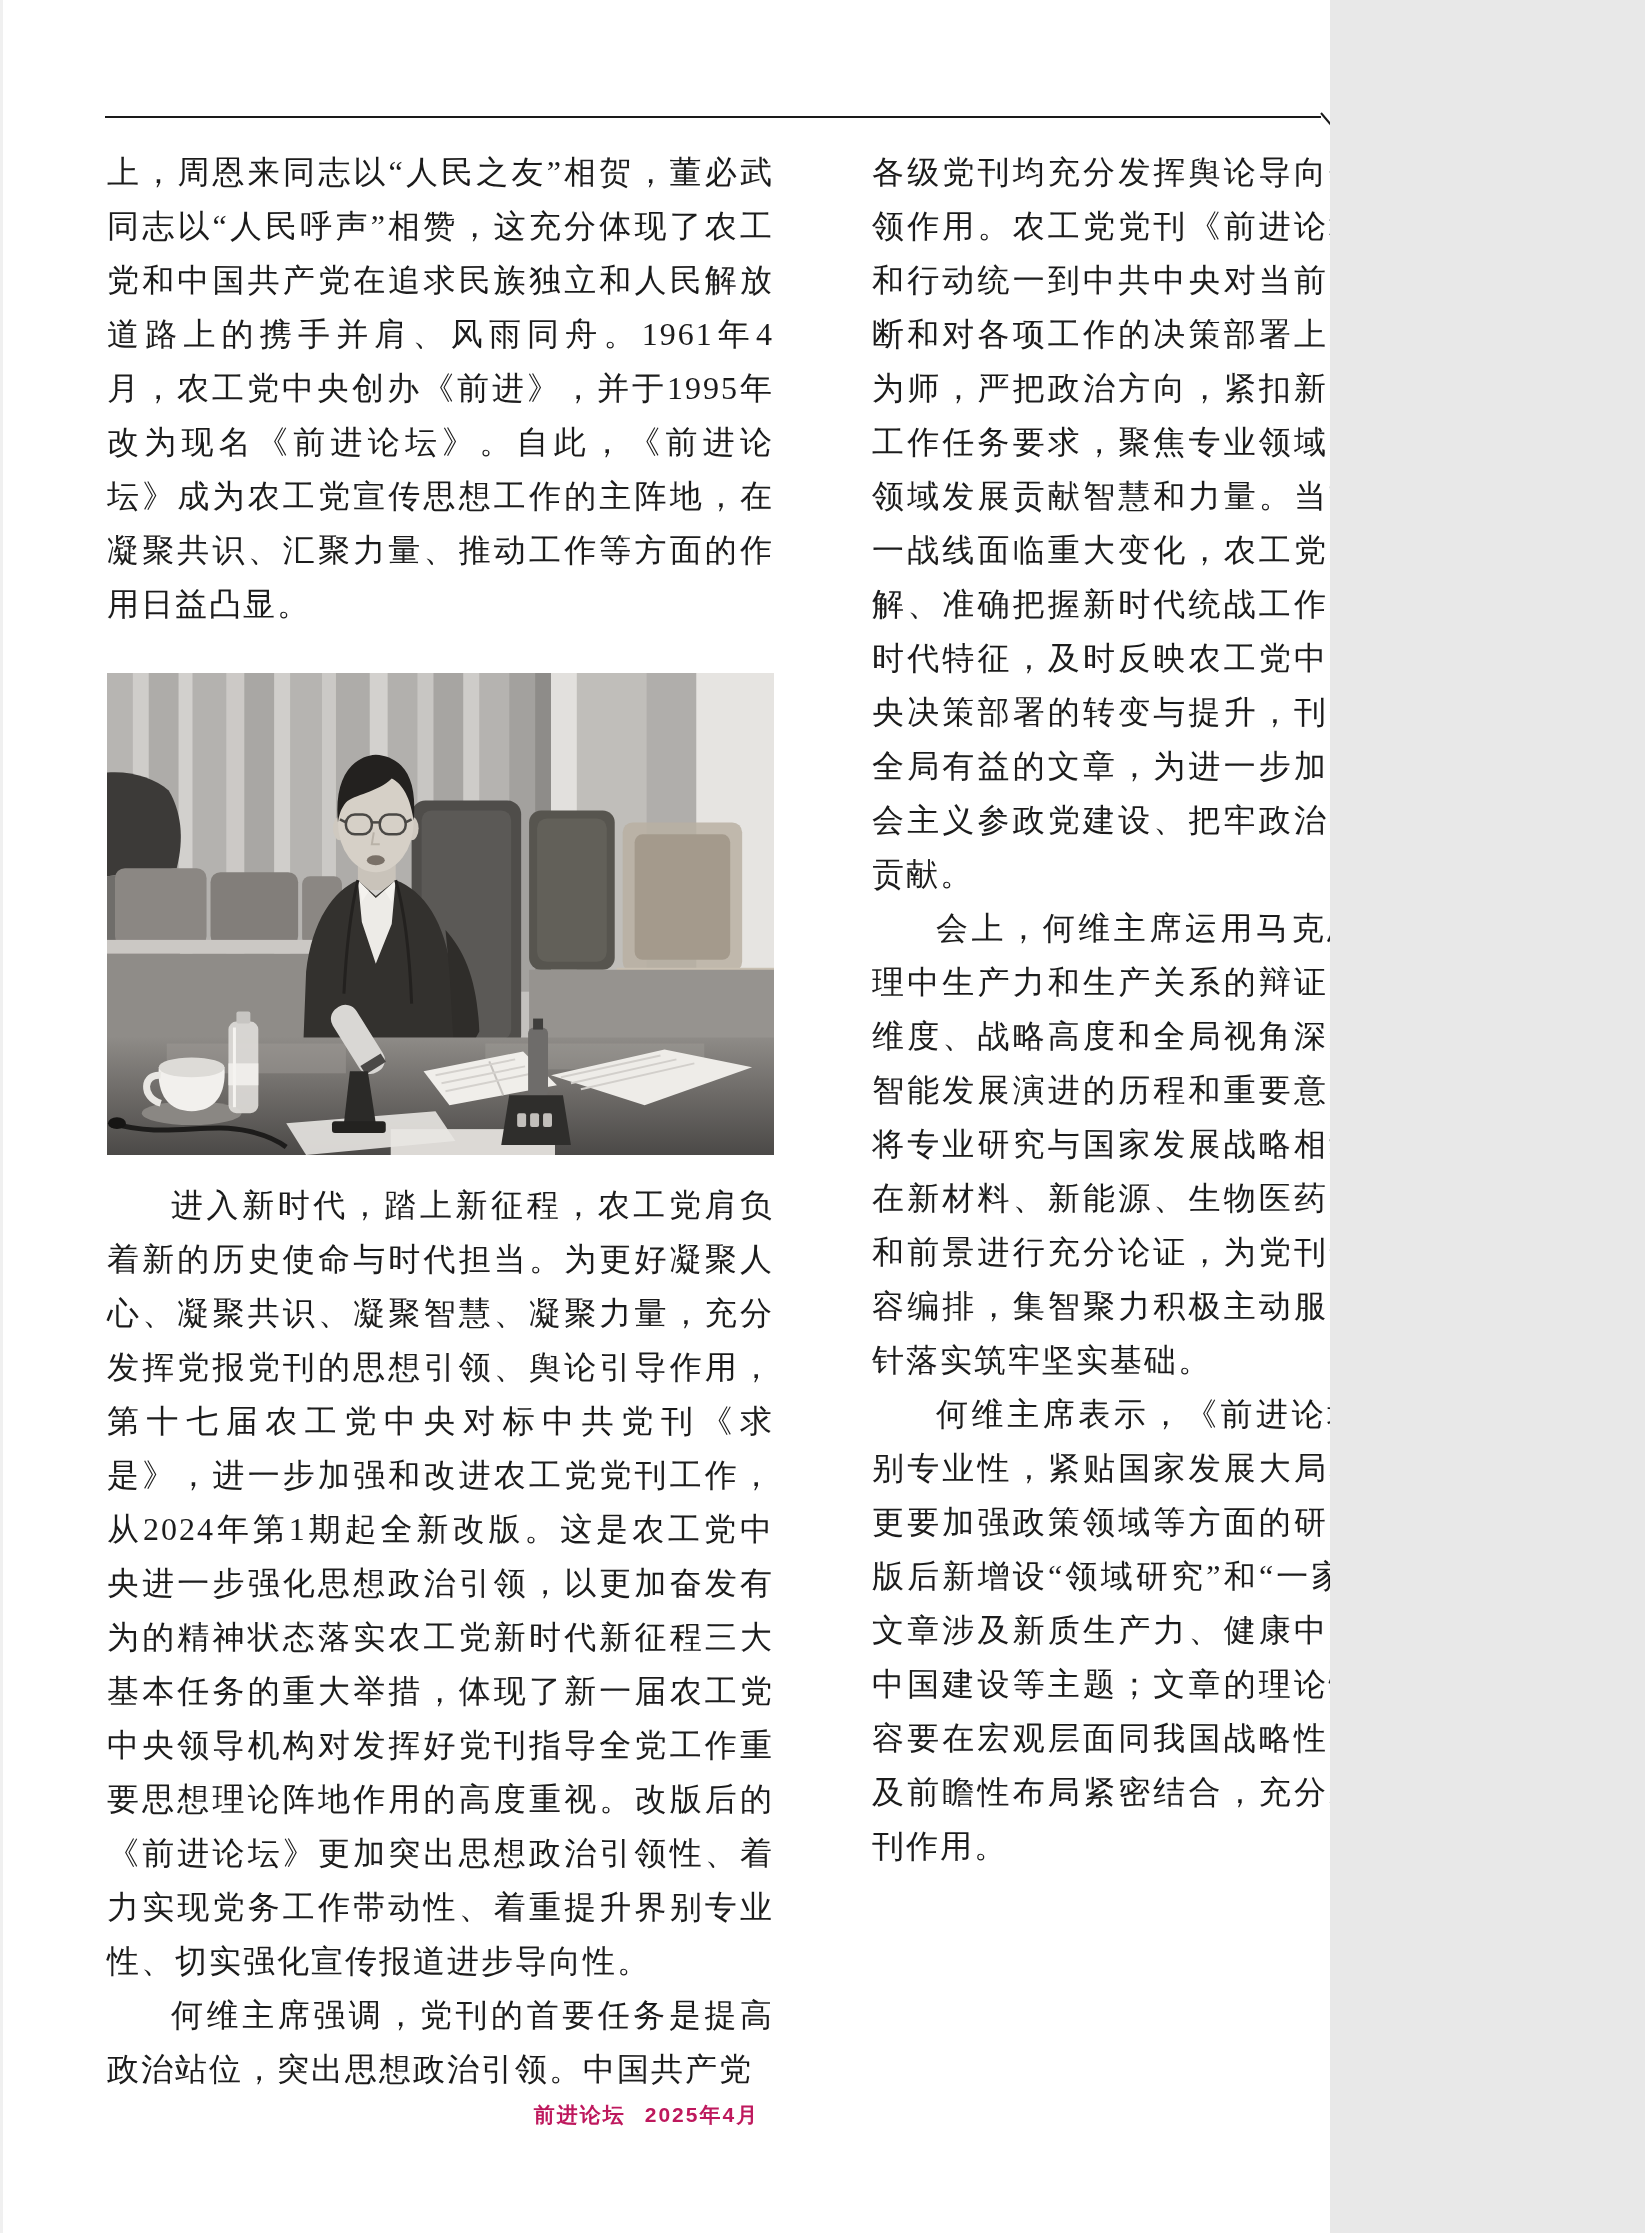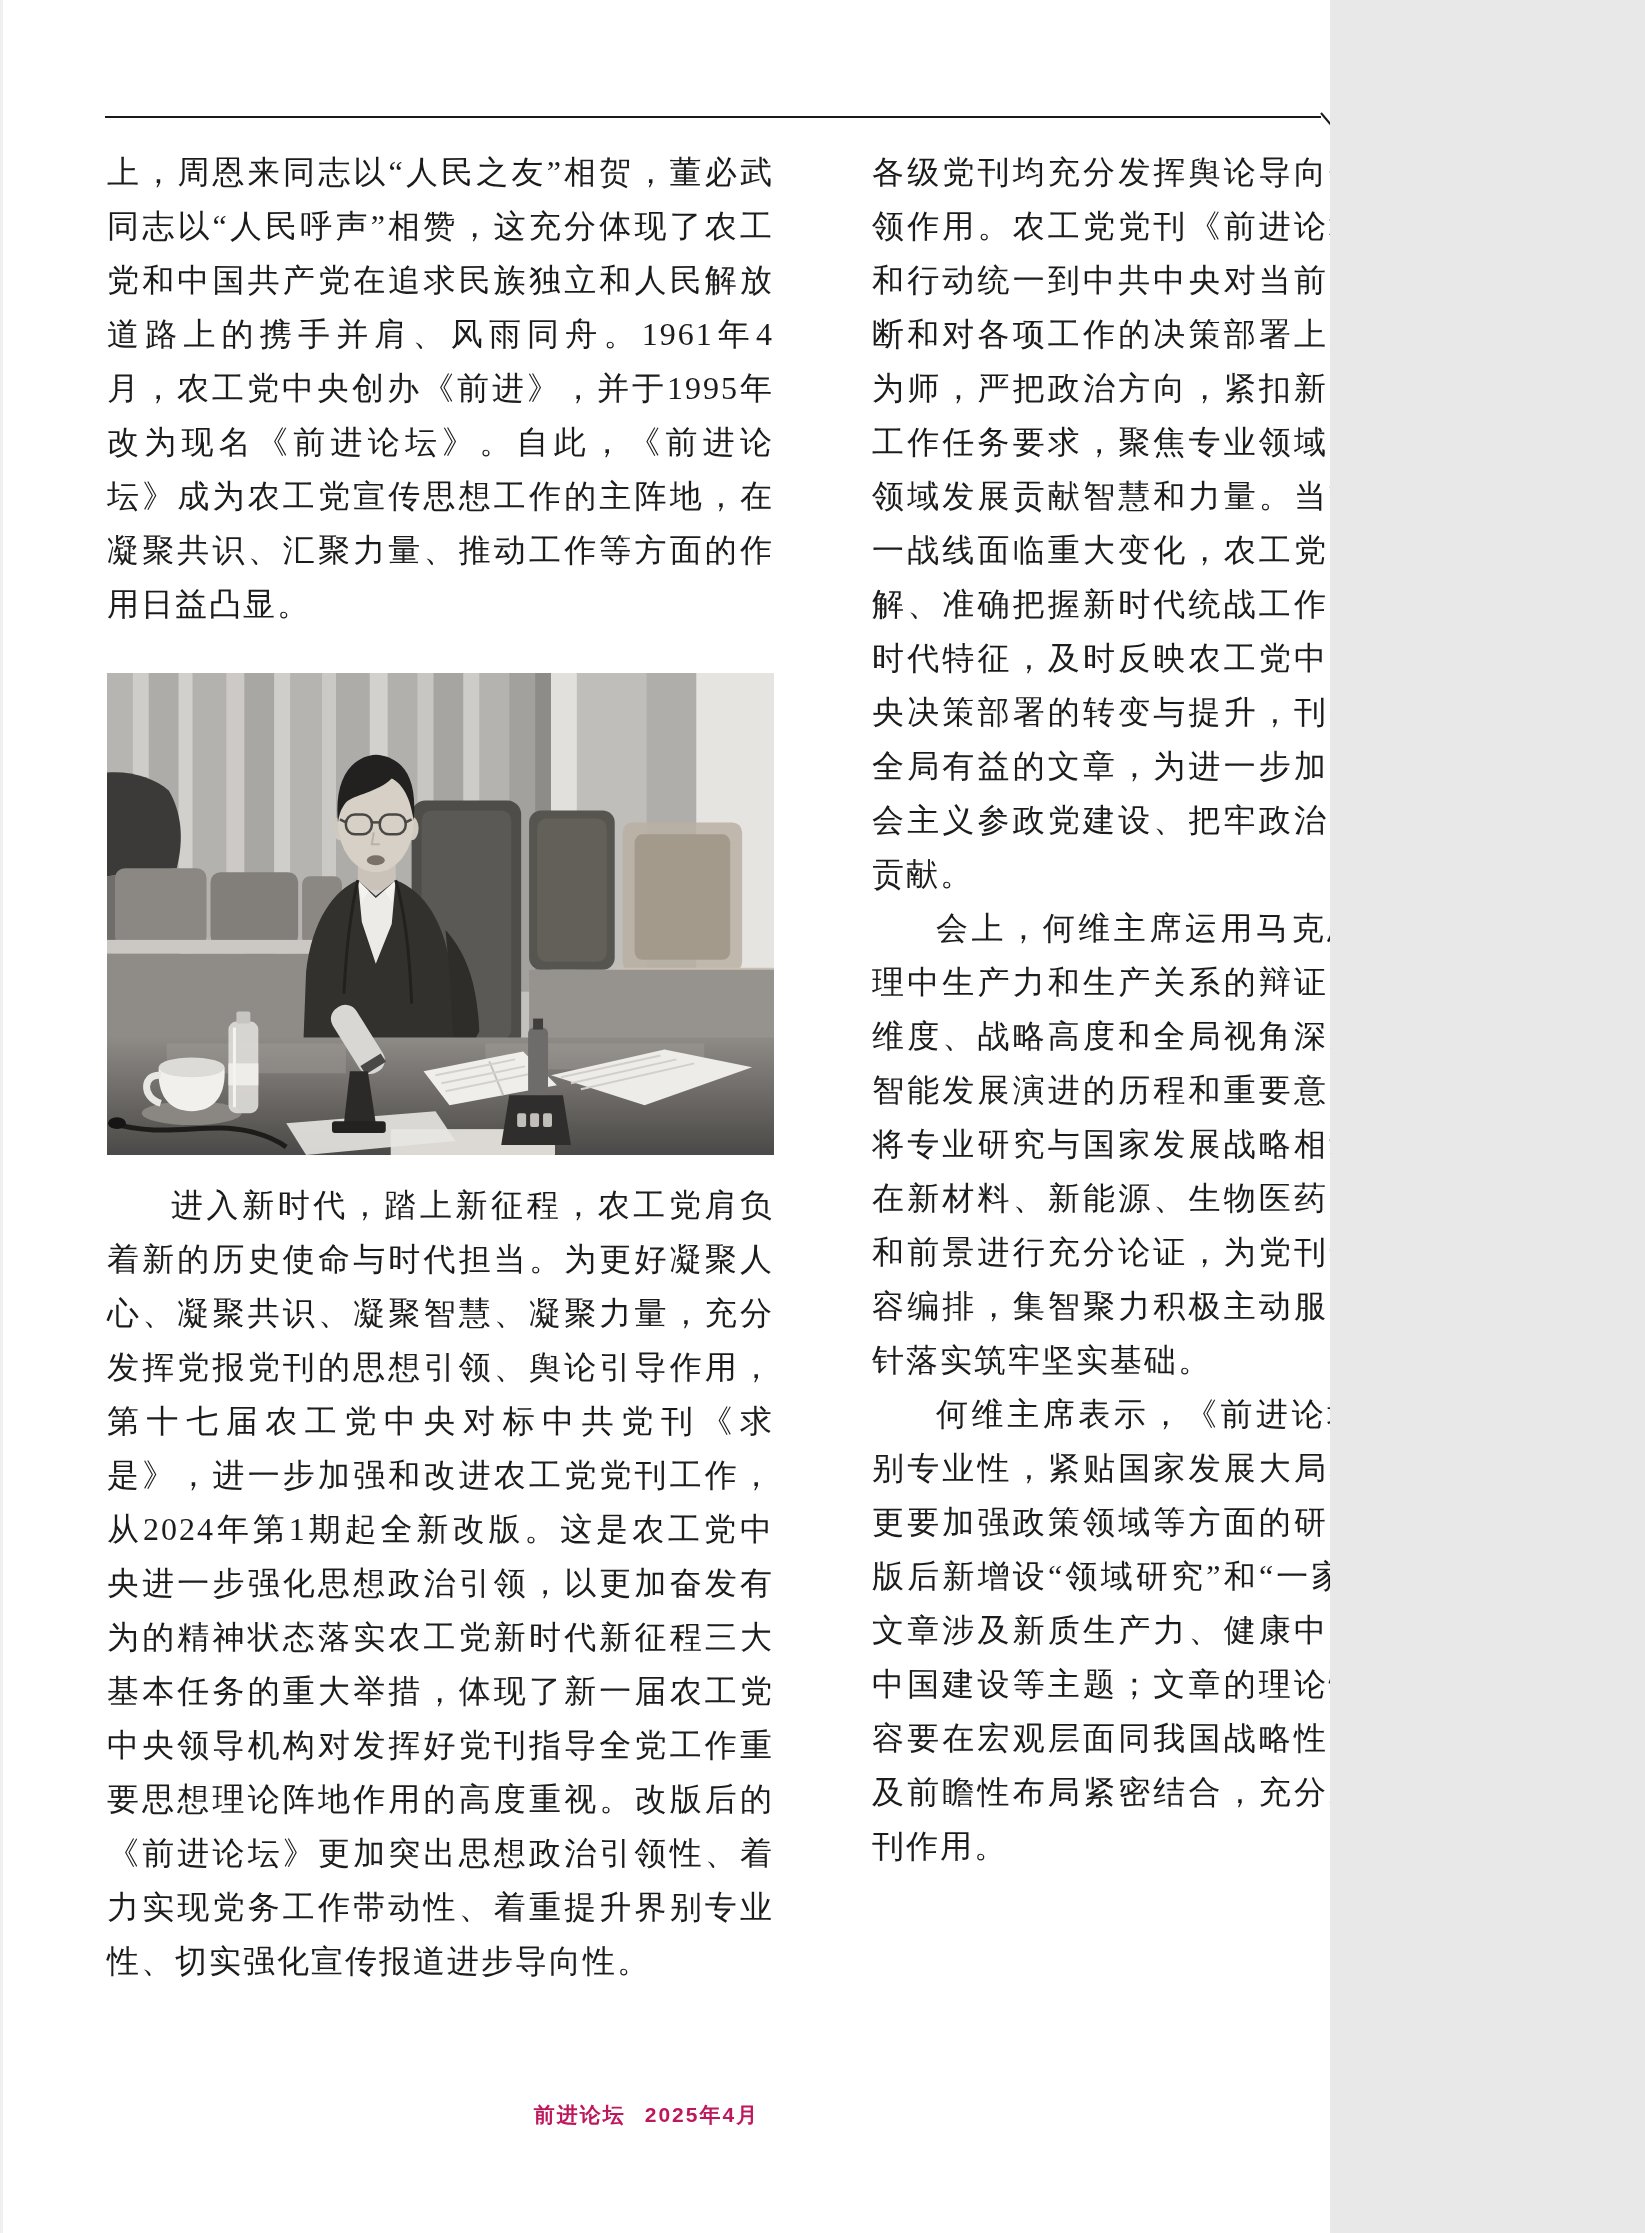--- a/index.html
+++ b/index.html
@@ -209,20 +209,21 @@
           <rect x="412" y="442" width="9" height="14" rx="2"></rect>
           <rect x="425" y="442" width="9" height="14" rx="2"></rect>
           <rect x="438" y="442" width="9" height="14" rx="2"></rect>
         </g>
       </g>
     </svg>
   </figure>
 
   <div class="col col-left-bottom">
     <p class="indent">进入新时代，踏上新征程，农工党肩负着新的历史使命与时代担当。为更好凝聚人心、凝聚共识、凝聚智慧、凝聚力量，充分发挥党报党刊的思想引领、舆论引导作用，第十七届农工党中央对标中共党刊《求是》，进一步加强和改进农工党党刊工作，从2024年第1期起全新改版。这是农工党中央进一步强化思想政治引领，以更加奋发有为的精神状态落实农工党新时代新征程三大基本任务的重大举措，体现了新一届农工党中央领导机构对发挥好党刊指导全党工作重要思想理论阵地作用的高度重视。改版后的《前进论坛》更加突出思想政治引领性、着力实现党务工作带动性、着重提升界别专业性、切实强化宣传报道进步导向性。</p>
+    <p class="indent">何维主席强调，党刊的首要任务是提高政治站位，突出思想政治引领。中国共产党</p>
   </div>
 
   <div class="col col-right">
     <p>各级党刊均充分发挥舆论导向作用和旗帜引领作用。农工党党刊《前进论坛》要把思想和行动统一到中共中央对当前形势的科学判断和对各项工作的决策部署上来，以执政党为师，严把政治方向，紧扣新时代统一战线工作任务要求，聚焦专业领域，为推动相关领域发展贡献智慧和力量。当前，新时代统一战线面临重大变化，农工党党刊要深刻理解、准确把握新时代统战工作的环境变化与时代特征，及时反映农工党中央紧跟中共中央决策部署的转变与提升，刊登对我国发展全局有益的文章，为进一步加强中国特色社会主义参政党建设、把牢政治方向作出新的贡献。</p>
     <p class="indent">会上，何维主席运用马克思主义基本原理中生产力和生产关系的辩证关系，从历史维度、战略高度和全局视角深刻阐述了人工智能发展演进的历程和重要意义，并就如何将专业研究与国家发展战略相结合，特别是在新材料、新能源、生物医药等领域的应用和前景进行充分论证，为党刊选题策划、内容编排，集智聚力积极主动服务国家大政方针落实筑牢坚实基础。</p>
     <p class="indent">何维主席表示，《前进论坛》要提升界别专业性，紧贴国家发展大局和宏观需求，更要加强政策领域等方面的研究。为此，改版后新增设“领域研究”和“一家之言”栏目，文章涉及新质生产力、健康中国建设、美丽中国建设等主题；文章的理论性、专业性内容要在宏观层面同我国战略性基础性工作以及前瞻性布局紧密结合，充分发挥参政党党刊作用。</p>
   </div>
 
   <div class="footer-center">
     <span class="journal">前进论坛</span><span class="issue">2025年4月</span>

